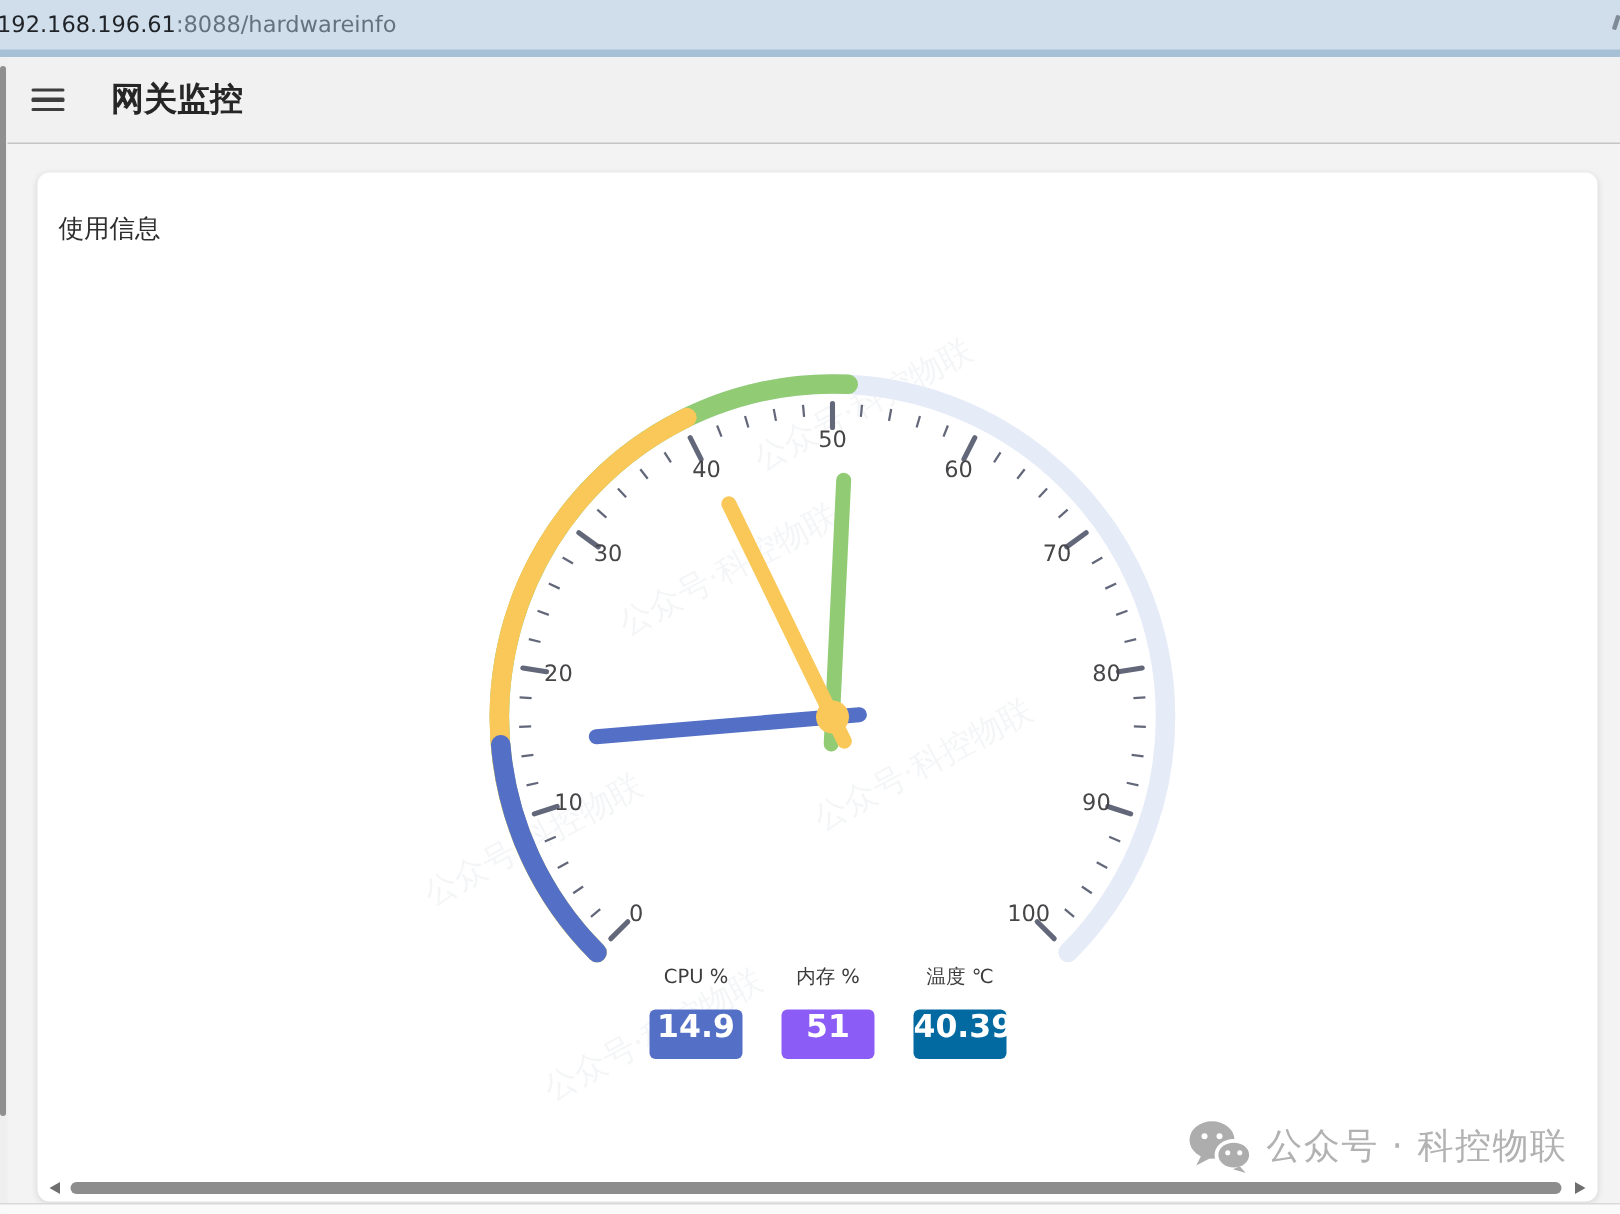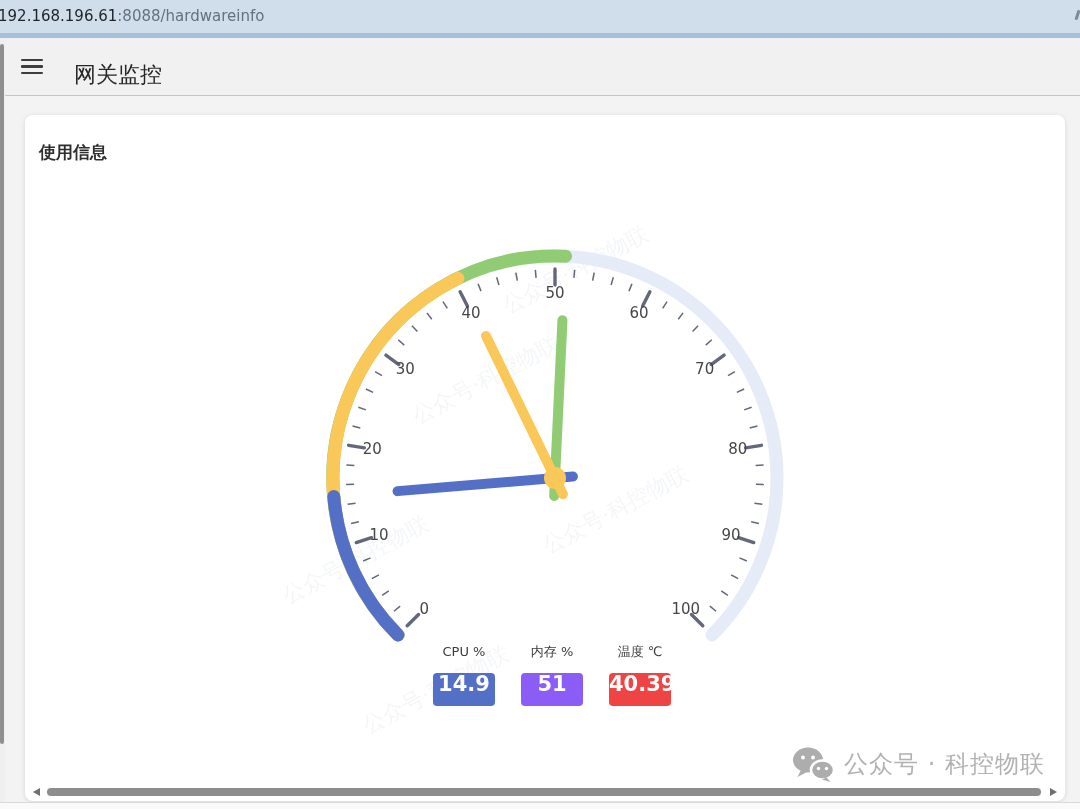--- a/index.html
+++ b/index.html
@@ -12,27 +12,27 @@
   .address-bar{position:absolute;top:0;left:0;width:1080px;height:34px;background:#cfdeea;}
   .url{position:absolute;left:-2px;top:7px;font-size:15px;white-space:nowrap;}
   .url .host{color:#1f2328;}
   .url .rest{color:#64727f;}
   .cursor-artifact{position:absolute;right:1px;top:10px;width:3px;height:10px;background:#7e8a95;transform:rotate(18deg);border-radius:1px;}
   .address-strip{position:absolute;top:33px;left:0;width:1080px;height:5px;background:#a6c0d6;}
   
   .app-header{position:absolute;top:38px;left:0;width:1080px;height:58px;background:#f1f1f1;border-bottom:1px solid #c4c4c4;box-sizing:border-box;}
   .hamburger{position:absolute;left:21px;top:21px;width:22px;height:15px;display:flex;flex-direction:column;justify-content:space-between;cursor:pointer;}
   .hamburger span{display:block;height:2.4px;background:#3d3d3d;border-radius:1px;}
-  .app-title{position:absolute;left:74px;top:22px;font-size:22px;color:#262626;}
+  .app-title{position:absolute;left:74px;top:13px;font-size:22px;color:#262626;font-weight:bold;}
   
   .left-scrollbar{position:absolute;left:0;top:38px;width:5px;height:771px;background:#efefef;}
   .left-scrollbar .v-thumb{position:absolute;left:0;top:6px;width:4px;height:700px;background:#8f8f8f;border-radius:2px;}
   
   .card{position:absolute;left:25px;top:115px;width:1040px;height:686px;background:#ffffff;border-radius:8px;box-shadow:0 1px 5px rgba(0,0,0,.12);}
-  .card-title{position:absolute;left:14px;top:26px;font-size:17px;color:#2e2e2e;font-weight:bold;}
+  .card-title{position:absolute;left:14px;top:26px;font-size:17px;color:#2e2e2e;}
   svg.gauge{position:absolute;left:0;top:0;pointer-events:none;font-family:inherit;}
   
   .chart-wm span{position:absolute;color:#7f90a8;opacity:.08;font-size:22px;transform:rotate(-28deg);white-space:nowrap;pointer-events:none;}
   
   .metrics{position:absolute;left:408px;top:528px;display:flex;gap:26px;}
   .metric{width:62px;text-align:center;}
   .metric-label{font-size:13px;color:#3c3c3c;white-space:nowrap;height:17px;line-height:17px;}
   .metric-chip{margin-top:13px;height:33px;line-height:23px;border-radius:4px;color:#ffffff;font-weight:bold;font-size:21px;}
   
   .wechat{position:absolute;right:20px;top:631px;display:flex;align-items:center;gap:10px;}
@@ -162,21 +162,21 @@
     <div class="metric">
       <div class="metric-label">CPU %</div>
       <div class="metric-chip" style="background: rgb(84, 112, 198);">14.9</div>
     </div>
     <div class="metric">
       <div class="metric-label">内存 %</div>
       <div class="metric-chip" style="background: #8b5cf6;">51</div>
     </div>
     <div class="metric">
       <div class="metric-label">温度 ℃</div>
-      <div class="metric-chip" style="background: #ef4444;">40.398</div>
+      <div class="metric-chip" style="background: #0369a1;">40.398</div>
     </div>
   </div>
 
   <div class="wechat">
     <svg width="42" height="36" viewBox="0 0 42 36">
       <ellipse cx="16" cy="14" rx="15" ry="12.5" fill="#adadad"></ellipse>
       <path d="M9 24 L5.5 31 L15 26 Z" fill="#adadad"></path>
       <circle cx="11" cy="11.5" r="2" fill="#ffffff"></circle>
       <circle cx="21" cy="11.5" r="2" fill="#ffffff"></circle>
       <ellipse cx="30.5" cy="24" rx="11.5" ry="9.5" fill="#adadad" stroke="#ffffff" stroke-width="2.5"></ellipse>

